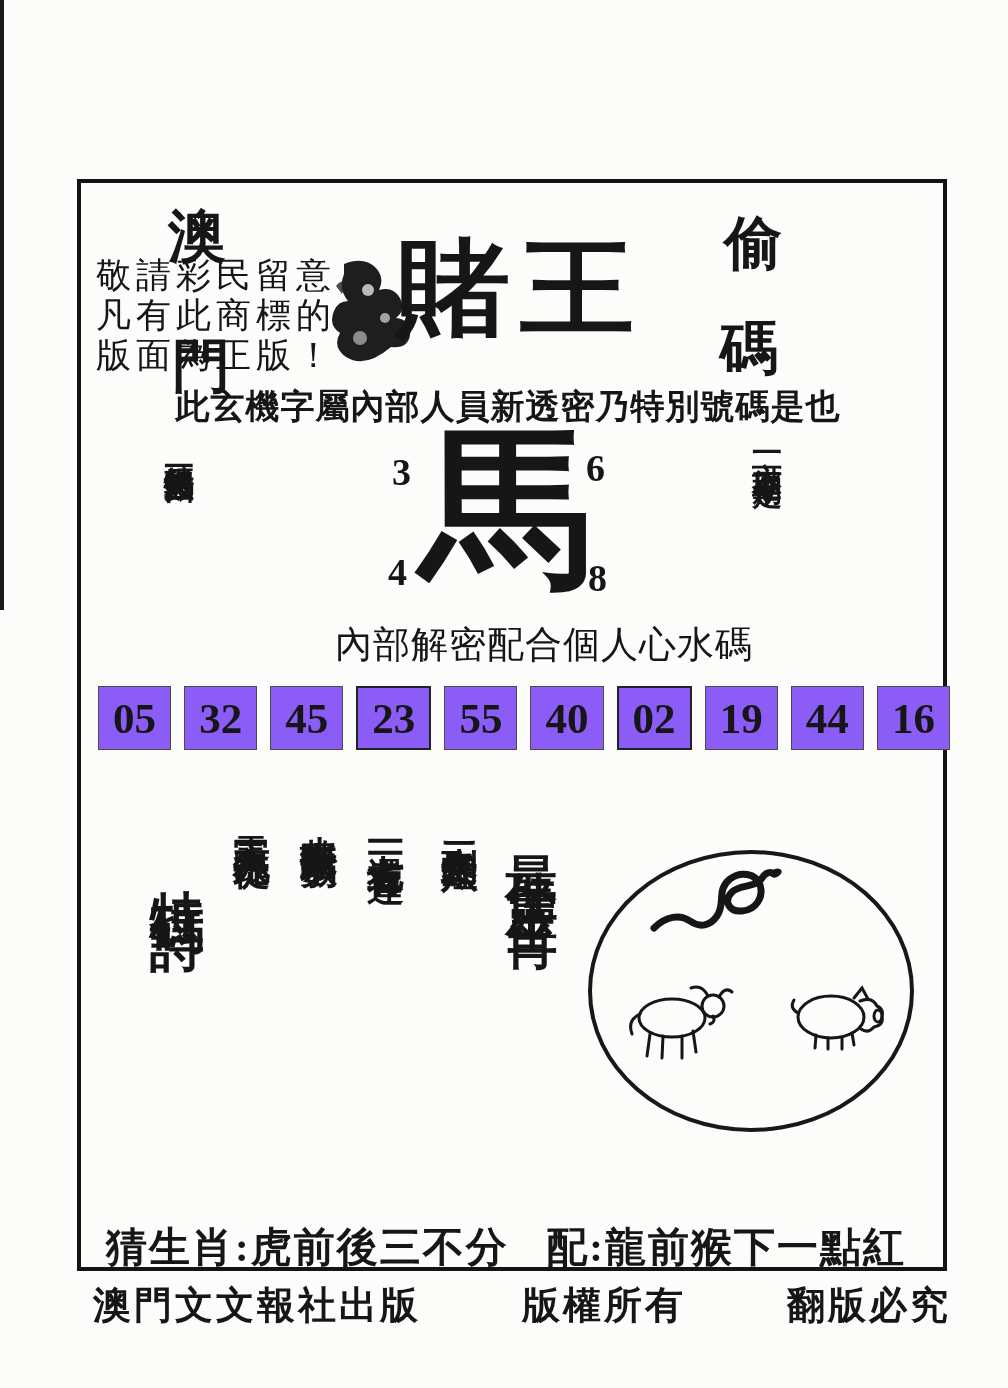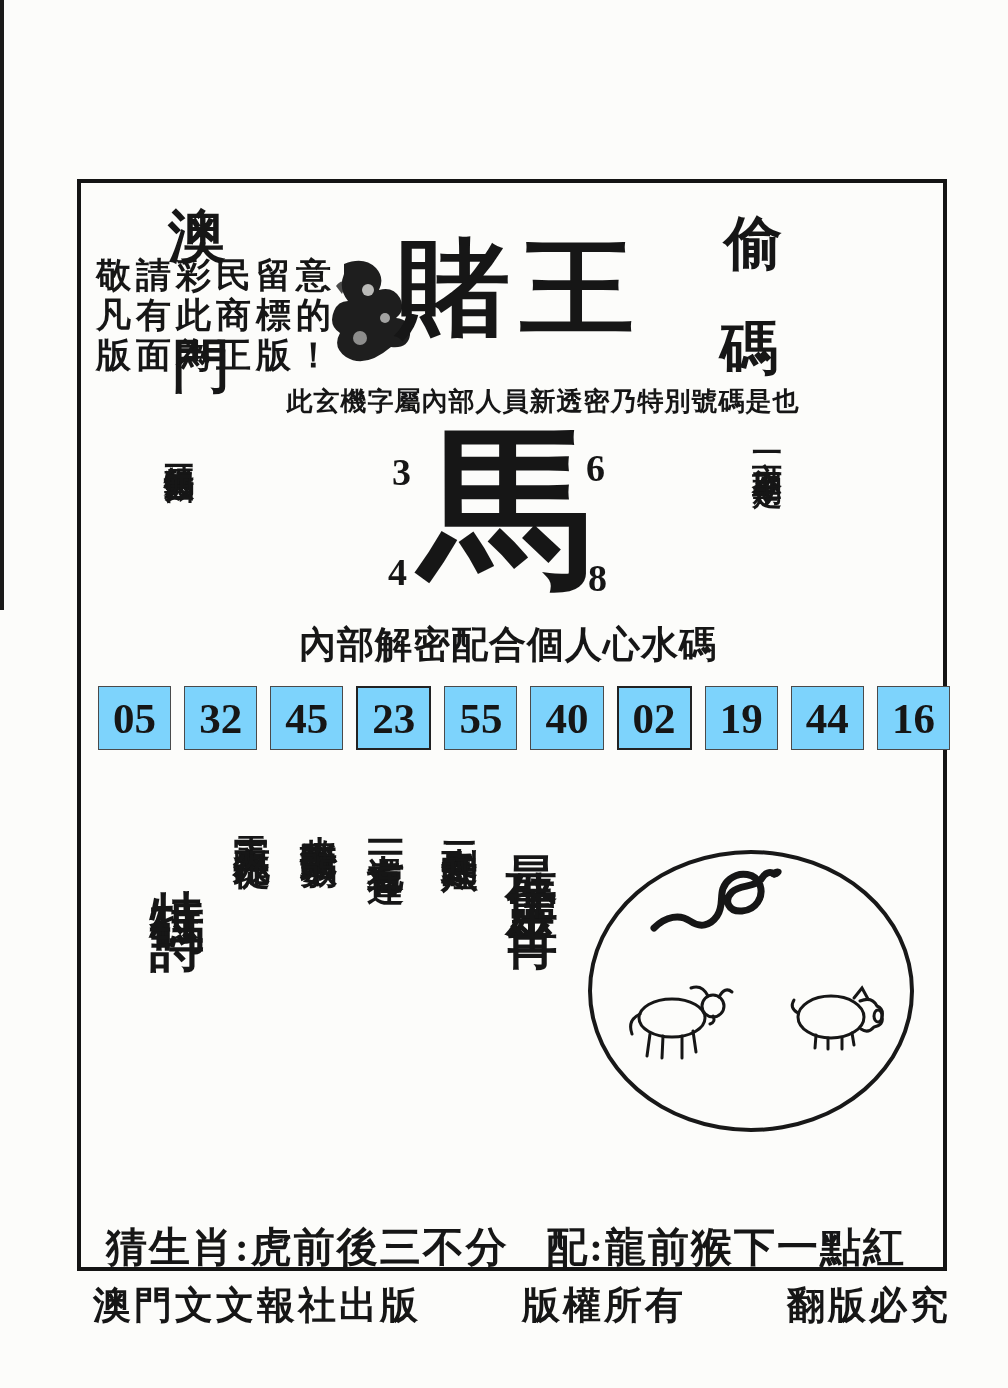--- a/index.html
+++ b/index.html
@@ -8,36 +8,36 @@
     font-family:"Liberation Serif", serif;color:#161616;overflow:hidden;
     margin:0 auto;
   }
   .abs{position:absolute;}
   .scan-edge{left:0;top:0;width:4px;height:610px;background:#1a1a1a;}
   .issue-header{left:430px;top:108px;width:360px;text-align:center;
     font-size:48px;font-weight:700;letter-spacing:4px;white-space:nowrap;}
   .main-box{left:77px;top:179px;width:862px;height:1084px;border:4px solid #141414;}
   .ch-big{font-size:58px;font-weight:600;}
   .notice{left:96px;top:256px;width:250px;font-size:35px;line-height:40px;
-    letter-spacing:5px;font-weight:700;white-space:nowrap;}
+    letter-spacing:5px;font-weight:400;white-space:nowrap;}
   .masthead-title{left:396px;top:218px;font-size:114px;font-weight:900;
     letter-spacing:10px;white-space:nowrap;transform:scaleY(0.92);transform-origin:top left;}
-  .mystery-line{left:77px;top:384px;width:862px;text-align:center;font-size:26px;
-    font-weight:700;letter-spacing:1px;white-space:nowrap;margin-left:35px;}
+  .mystery-line{left:77px;top:384px;width:862px;text-align:center;font-size:34px;
+    font-weight:700;letter-spacing:1px;white-space:nowrap;}
   .vcol{writing-mode:vertical-rl;text-orientation:upright;white-space:nowrap;}
   .tail-col{left:158px;top:442px;font-size:30px;letter-spacing:2px;font-weight:600;}
   .hope-col{left:746px;top:436px;font-size:30px;letter-spacing:3px;font-weight:600;}
   .horse{left:420px;top:424px;font-size:172px;font-weight:700;line-height:1;}
   .corner-num{font-size:38px;font-weight:600;}
   .decode-line{left:77px;top:620px;width:862px;text-align:center;font-size:37px;
-    font-weight:700;letter-spacing:1px;font-family:"Liberation Sans", sans-serif;
-    white-space:nowrap;}
+    font-weight:400;letter-spacing:1px;font-family:"Liberation Sans", sans-serif;
+    white-space:nowrap;padding-left:36px;}
   .numbers-row{left:98px;top:686px;width:852px;height:64px;display:flex;gap:13px;}
   .num-box{flex:1;border:1px solid #4a4a4a;display:flex;align-items:center;
-    justify-content:center;font-size:43px;font-weight:600;background:#7dd3fc;}
+    justify-content:center;font-size:43px;font-weight:600;background:#8b5cf6;}
   .num-box:nth-child(4),.num-box:nth-child(7){border-width:2px;border-color:#222;}
   .poem-title{left:140px;top:846px;font-size:54px;font-weight:900;letter-spacing:14px;}
   .poem-col{font-size:37px;letter-spacing:3px;font-weight:700;}
   .zodiac-title{left:496px;top:814px;font-size:52px;font-weight:900;letter-spacing:16px;}
   .zodiac-circle{left:588px;top:850px;width:318px;height:274px;
     border:4px solid #181818;border-radius:50%;}
   .guess-row{left:106px;top:1190px;width:800px;display:flex;
     justify-content:space-between;font-size:41px;font-weight:600;letter-spacing:2px;
     white-space:nowrap;margin-top:30px;}
   .footer-row{left:93px;top:1280px;width:858px;display:flex;

